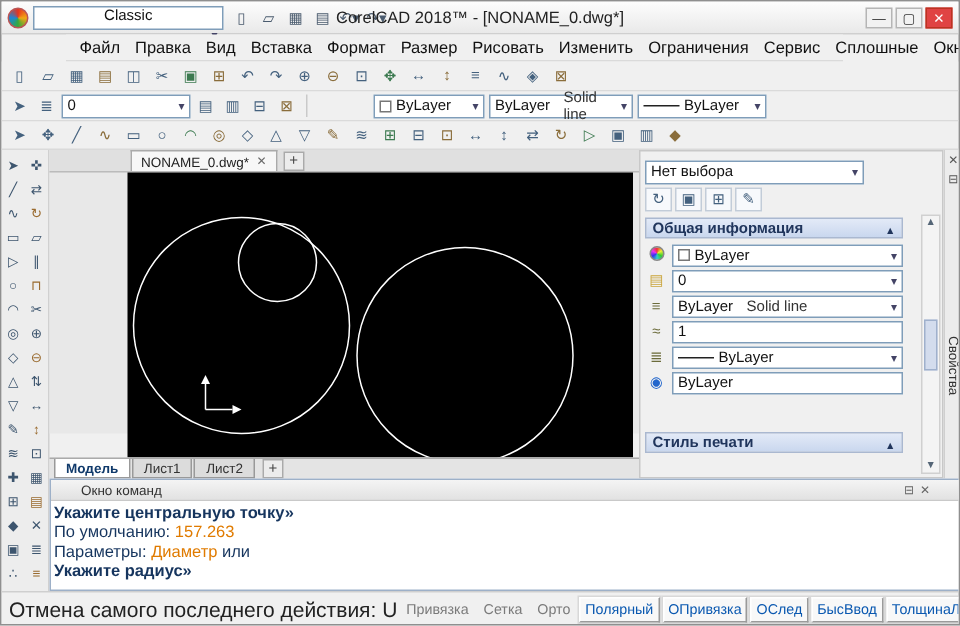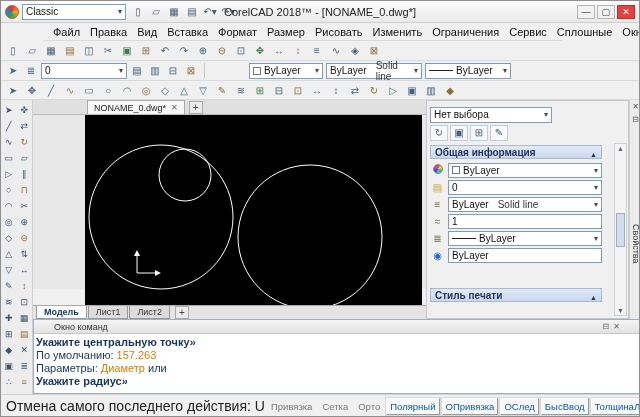--- a/index.html
+++ b/index.html
@@ -11,21 +11,21 @@
   }
   
   .titlebar { position:absolute; top:0; left:0; width:638px; height:22px;
     background:linear-gradient(#fdfdfd,#e9e9e9); border-bottom:1px solid #cfcfcf;
     display:flex; align-items:center; gap:3px; padding:0 4px; }
   .logo { width:14px; height:14px; border-radius:50%;
     background:conic-gradient(#e6331f,#f2a713,#36a93c,#1c87d6,#e6331f); border:1px solid #b55; flex:none;}
   .combo { display:inline-flex; align-items:center; background:#fff;
     border:1px solid #7f9db9; height:16px; font-size:10px; padding:0 3px; gap:3px; color:#111;}
   .combo .arrow { margin-left:auto; font-size:8px; color:#446; }
-  .ws-combo { width:104px; }
+  .ws-combo { width:127px;flex-direction:column; }
   .qicon { width:18px; height:16px; display:flex; align-items:center; justify-content:center;
     font-size:10px; color:#4a5b6e; }
   .title-text { position:absolute; left:0; right:0; text-align:center; font-size:11px;
     color:#222; pointer-events:none; }
   .win-btns { margin-left:auto; display:flex; gap:2px; z-index:2; }
   .wbtn { width:18px; height:14px; font-size:9px; display:flex; align-items:center;
     justify-content:center; border:1px solid #b5b5b5; background:#f2f2f2; color:#333; }
   .wbtn.close { background:#e04343; border-color:#b32; color:#fff; }
   
   .menubar { position:absolute; top:22px; left:0; width:518px; height:18px;
@@ -67,21 +67,21 @@
     justify-content:center; border:1px solid #aaa; background:#ececec; font-size:10px; color:#444; }
   .canvas { position:absolute; top:15px; left:52px; width:337px; height:190px; background:#000; }
   .sheettabs { position:absolute; top:205px; left:0; right:0; height:14px; display:flex;
     align-items:center; background:#e4e4e4; border-top:1px solid #aaa; padding-left:3px; font-size:9px; }
   .sheet-tab { padding:0 7px; height:13px; display:flex; align-items:center;
     border:1px solid #999; border-top:none; background:#dcdcdc; color:#333; margin-right:1px; }
   .sheet-tab.active { background:#fff; font-weight:bold; color:#103a6b; }
   
   #palette { position:absolute; top:99px; left:425px; width:203px; height:219px;
     background:#f0f0f0; border:1px solid #c8c8c8; padding:3px; }
-  .pal-combo { width:122px; margin-bottom:2px;text-align:right; }
+  .pal-combo { width:146px; margin-bottom:2px;text-align:right; }
   .pal-iconrow { display:flex; gap:2px; margin-bottom:4px; }
   .pal-iconbtn { width:18px; height:16px; border:1px solid #c2ccd8; background:#f7f9fc;
     display:flex; align-items:center; justify-content:center; font-size:10px; color:#44617e; }
   .pal-section { height:14px; width:172px; background:linear-gradient(#e3eaf7,#c9d7ee);
     border:1px solid #aab8d0; display:flex; align-items:flex-end; justify-content:space-between;
     padding:0 4px; font-size:10px; color:#20355c; font-weight:bold; margin:3px 0; }
   .pal-section .tri { font-size:7px; color:#20355c; }
   .pal-row { display:flex; align-items:center; gap:3px; height:17px; width:172px; }
   .pal-icon { width:15px; text-align:center; font-size:10px; color:#6b6b3a; flex:none; }
   .pal-field { flex:1; height:15px; }

